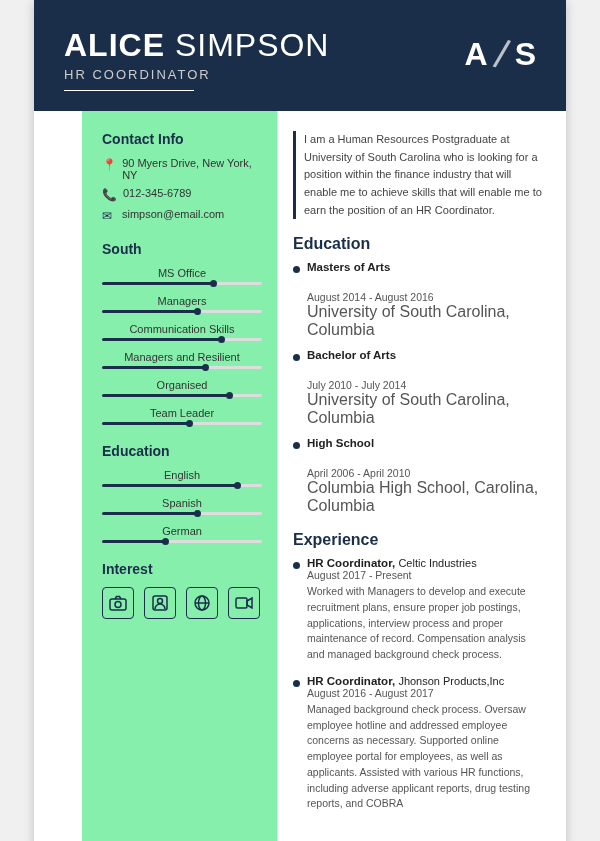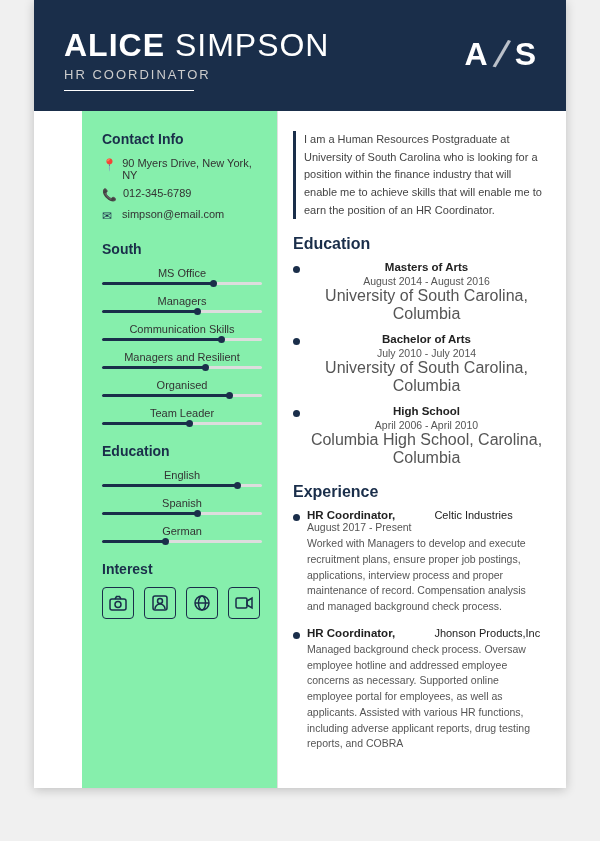--- a/index.html
+++ b/index.html
@@ -175,41 +175,40 @@
       font-size: 11px;
       color: #444;
       line-height: 1.6;
       padding-left: 8px;
       border-left: 3px solid #1a2e4a;
     }
     .edu-item {
       margin-bottom: 10px;
       padding-left: 14px;
       position: relative;
-      text-align: center;
     }
     .edu-item::before {
       content: '';
       position: absolute;
       left: 0;
       top: 5px;
       width: 7px;
       height: 7px;
       background: #1a2e4a;
       border-radius: 50%;
     }
     .edu-degree {
       font-size: 11.5px;
       font-weight: 700;
       color: #222;
     }
     .edu-date {
       font-size: 10.5px;
       color: #555;
-      margin-top: 2px;
+      margin-top: 18px;
     }
     .edu-school {
       font-size: 16px;
       color: #555;
     }
     .exp-item {
       margin-bottom: 12px;
       padding-left: 14px;
       position: relative;
     }
@@ -224,21 +223,20 @@
       border-radius: 50%;
     }
     .exp-title {
       font-size: 11.5px;
       font-weight: 700;
       color: #222;
     }
     .exp-company {
       font-weight: 400;
       font-size: 11px;
-      margin-left: 36px;
     }
     .exp-date {
       font-size: 10.5px;
       color: #555;
       margin-top: 0;
     }
     .exp-desc {
       font-size: 10.5px;
       color: #555;
       line-height: 1.5;
@@ -416,20 +414,21 @@
       <div class="right-section">
         <div class="right-section-title">Experience</div>
         <div id="exp-list">
             <div class="exp-item">
     <div class="exp-title">HR Coordinator, <span class="exp-company">Celtic Industries</span></div>
     <div class="exp-date">August 2017 - Present</div>
     <div class="exp-desc">Worked with Managers to develop and execute recruitment plans, ensure proper job postings, applications, interview process and proper maintenance of record. Compensation analysis and managed background check process.</div>
   </div>
             <div class="exp-item">
     <div class="exp-title">HR Coordinator, <span class="exp-company">Jhonson Products,Inc</span></div>
+    <div class="exp-date">August 2016 - August 2017</div>
     <div class="exp-desc">Managed background check process. Oversaw employee hotline and addressed employee concerns as necessary. Supported online employee portal for employees, as well as applicants. Assisted with various HR functions, including adverse applicant reports, drug testing reports, and COBRA</div>
   </div>
           </div>
       </div>
 
     </div>
   </div>
 </div>
 
 </body></html>

